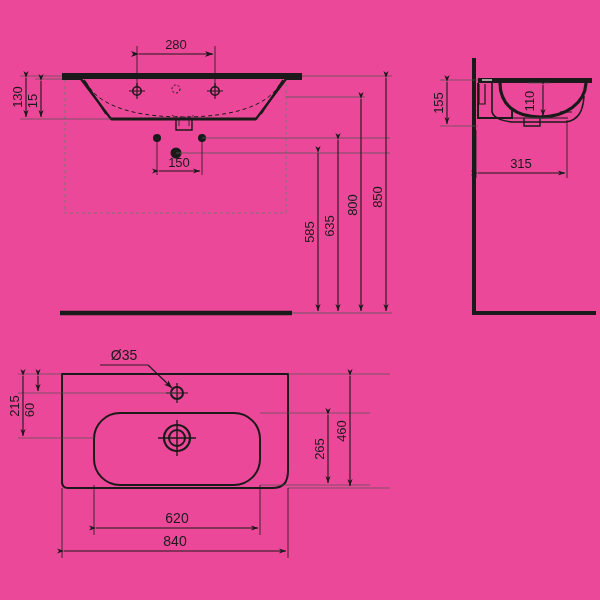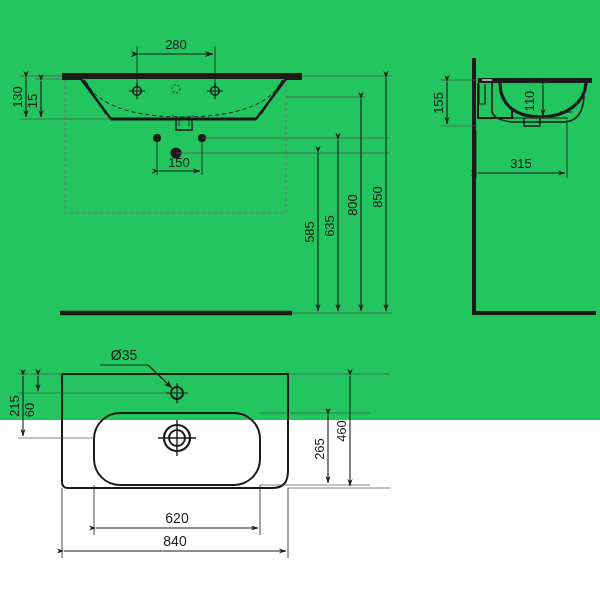--- a/index.html
+++ b/index.html
@@ -1,17 +1,17 @@
 <!DOCTYPE html>
 <html><head>
 <meta charset="utf-8">
 <style>
   html,body{margin:0;padding:0;background:#ffffff;}
   body{width:600px;height:600px;overflow:hidden;font-family:"Liberation Sans",sans-serif;}
-  #stage{position:relative;width:600px;height:420px;background:#22c55e;}
+  #stage{position:relative;width:600px;height:600px;background:#ec4899;}
   svg{display:block;}
   text{font-family:"Liberation Sans",sans-serif;fill:#1a1a1a;}
 </style>
 </head>
 <body>
 
 <div id="stage">
 <svg width="600" height="600" viewBox="0 0 600 600">
   <defs>
     <marker id="ar" markerWidth="9" markerHeight="9" refX="8" refY="3" orient="auto" markerUnits="userSpaceOnUse">

